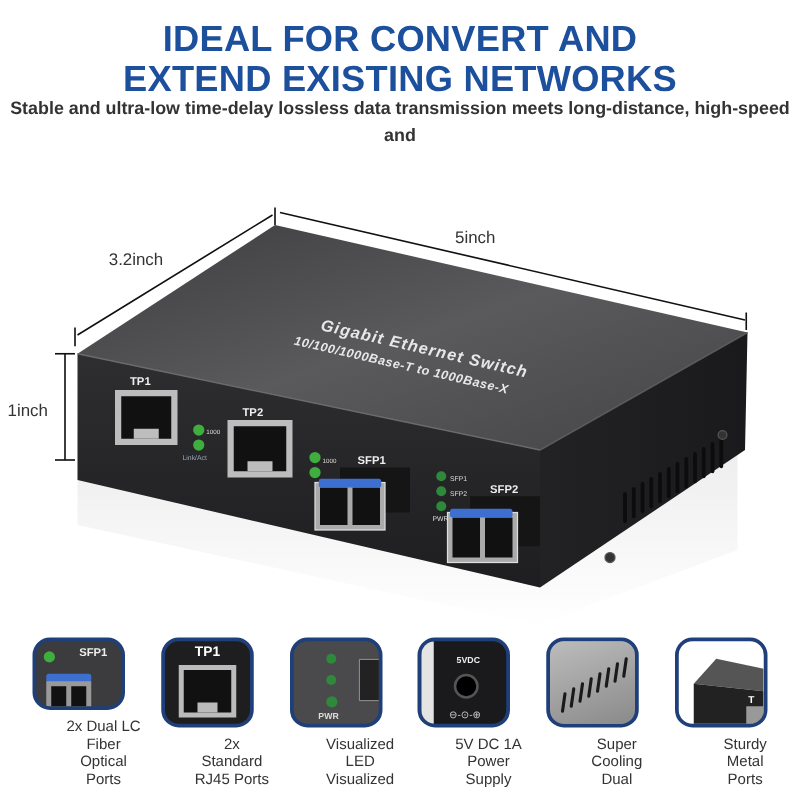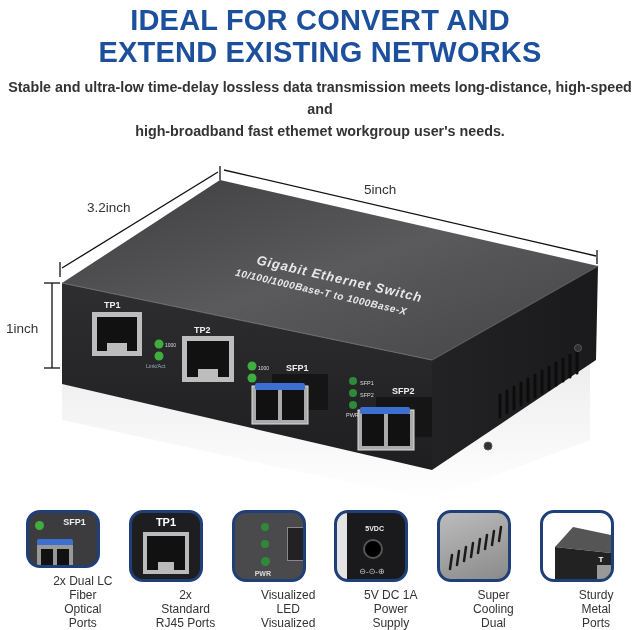--- a/index.html
+++ b/index.html
@@ -1,20 +1,20 @@
 <!DOCTYPE html>
 <html><head>
 <meta charset="utf-8">
 <style>
   * { box-sizing: border-box; margin: 0; padding: 0; }
   html, body { width: 640px; height: 630px; background: #ffffff; overflow: hidden; }
   body { font-family: "Liberation Sans", sans-serif; position: relative; color: #222; }
 
   .title {
-    position: absolute; left: 0; top: 4px; width: 640px;
+    position: absolute; left: 0; top: 16px; width: 640px;
     text-align: center; color: #1c4f9c; font-weight: bold;
     font-size: 29px; line-height: 32px; letter-spacing: 0.2px;
   }
   .subtitle {
     position: absolute; left: 0; top: 76px; width: 640px;
     text-align: center; color: #333; font-size: 14.3px; line-height: 22px; font-weight: bold;
   }
 
   .stage { position: absolute; left: 0; top: 120px; width: 640px; height: 380px; }
   .stage svg { position: absolute; left: 0; top: 0; }
@@ -36,21 +36,20 @@
 </style>
 </head>
 <body>
 
 <div class="title">
   <div>IDEAL FOR CONVERT AND</div>
   <div>EXTEND EXISTING NETWORKS</div>
 </div>
 <div class="subtitle">
   <div>Stable and ultra-low time-delay lossless data transmission meets long-distance, high-speed and</div>
-  <div>high-broadband fast ethemet workgroup user's needs.</div>
 </div>
 
 <div class="stage">
   <svg width="640" height="380" viewBox="0 120 640 380">
     <defs>
       <linearGradient id="topg" x1="0" y1="0" x2="1" y2="1">
         <stop offset="0" stop-color="#3d3d3f"></stop>
         <stop offset="0.5" stop-color="#5a5a5c"></stop>
         <stop offset="1" stop-color="#444446"></stop>
       </linearGradient>

